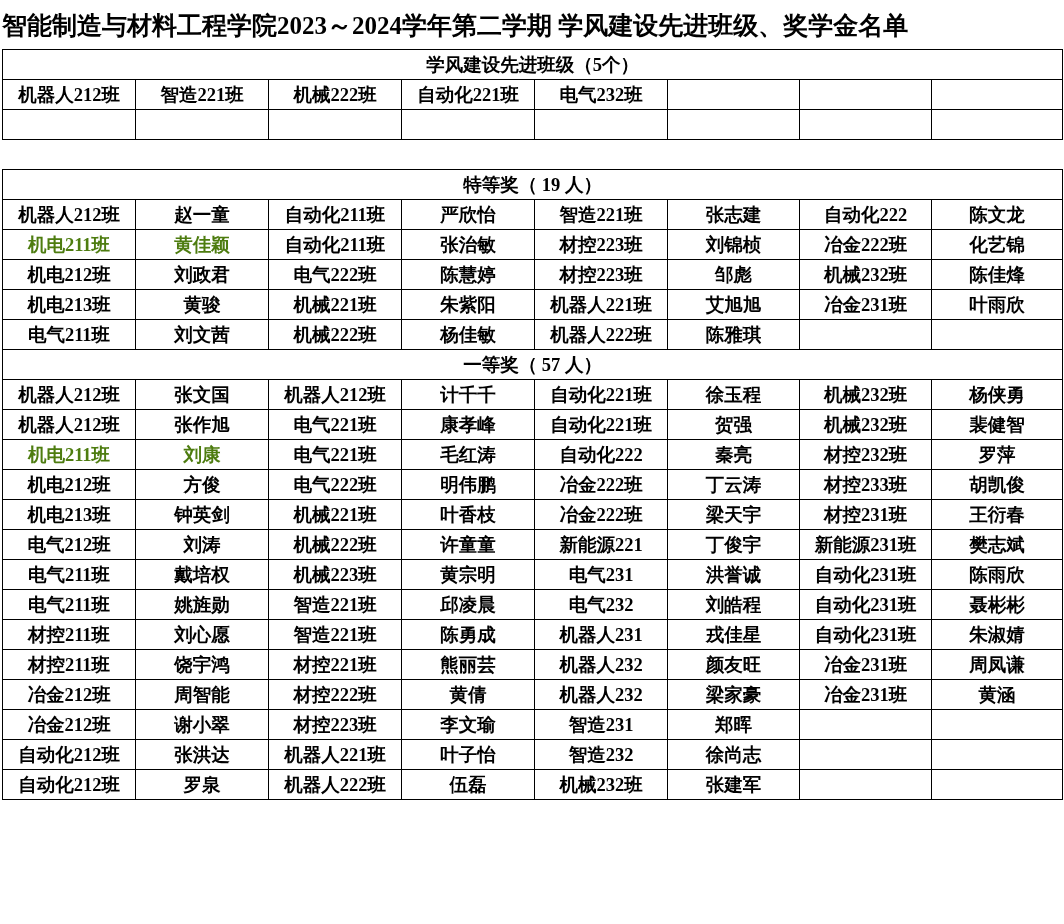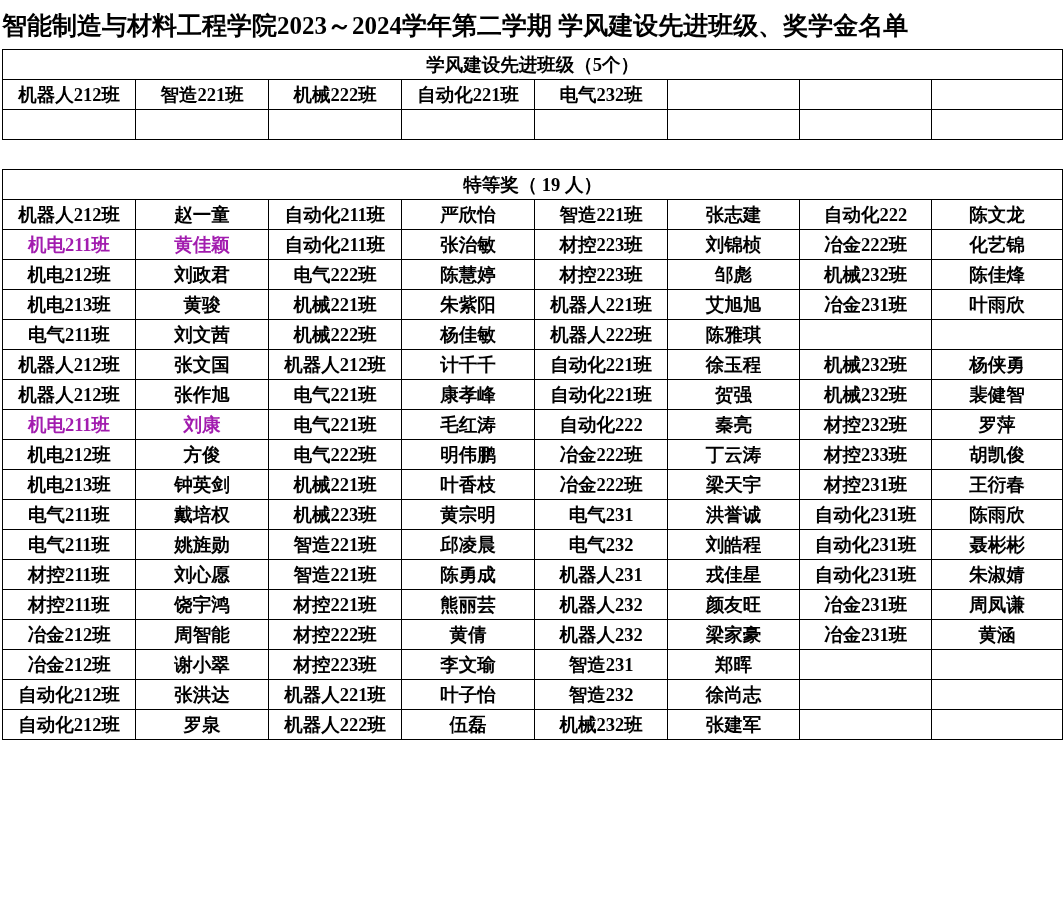--- a/index.html
+++ b/index.html
@@ -53,21 +53,21 @@
     text-align: left;
     padding-left: 70px;
     font-size: 19px;
     font-weight: bold;
   }
   td.gap {
     border: none !important;
     height: 18px;
   }
   td.gray {
-    color: #a21caf;
+    color: #4d7c0f;
   }
   .spacer-row td { border: none; }
 </style>
 </head>
 <body>
 
 <div class="page">
 
   <div class="doc-title">智能制造与材料工程学院2023～2024学年第二学期 学风建设先进班级、奖学金名单</div>
 
@@ -172,20 +172,23 @@
         <td>电气211班</td>
         <td>刘文茜</td>
         <td>机械222班</td>
         <td>杨佳敏</td>
         <td>机器人222班</td>
         <td>陈雅琪</td>
         <td></td>
         <td></td>
       </tr>
 
+      <tr>
+        <td class="left-head" colspan="8">一等奖（ 57 人）</td>
+      </tr>
 
       <tr>
         <td>机器人212班</td>
         <td>张文国</td>
         <td>机器人212班</td>
         <td>计千千</td>
         <td>自动化221班</td>
         <td>徐玉程</td>
         <td>机械232班</td>
         <td>杨侠勇</td>
@@ -224,20 +227,30 @@
         <td>机电213班</td>
         <td>钟英剑</td>
         <td>机械221班</td>
         <td>叶香枝</td>
         <td>冶金222班</td>
         <td>梁天宇</td>
         <td>材控231班</td>
         <td>王衍春</td>
       </tr>
       <tr>
+        <td>电气212班</td>
+        <td>刘涛</td>
+        <td>机械222班</td>
+        <td>许童童</td>
+        <td>新能源221</td>
+        <td>丁俊宇</td>
+        <td>新能源231班</td>
+        <td>樊志斌</td>
+      </tr>
+      <tr>
         <td>电气211班</td>
         <td>戴培权</td>
         <td>机械223班</td>
         <td>黄宗明</td>
         <td>电气231</td>
         <td>洪誉诚</td>
         <td>自动化231班</td>
         <td>陈雨欣</td>
       </tr>
       <tr>

